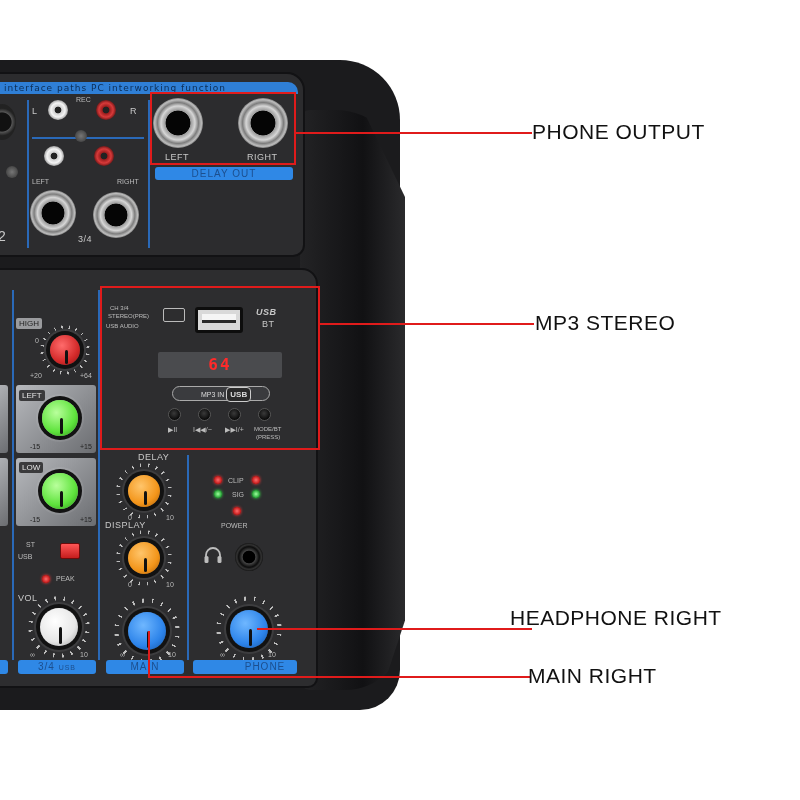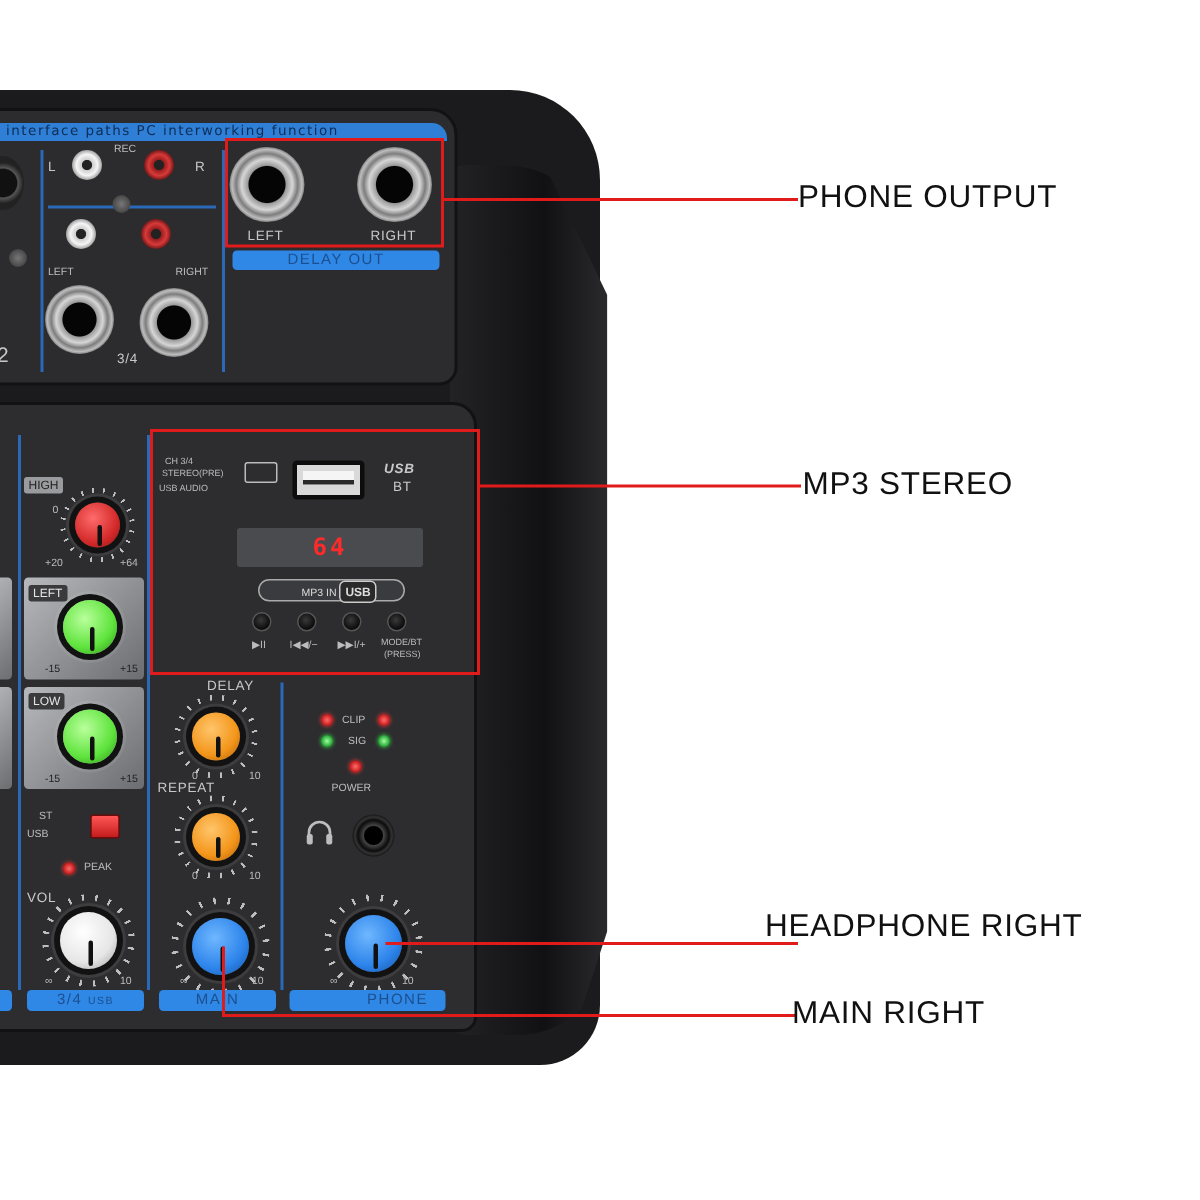--- a/index.html
+++ b/index.html
@@ -229,21 +229,21 @@
 <span class="lbl-sm" style="left:225px; top:426px;">▶▶I/+</span>
 <span class="lbl-sm" style="left:254px; top:426px; font-size:6px;">MODE/BT</span>
 <span class="lbl-sm" style="left:256px; top:434px; font-size:6px;">(PRESS)</span>
 
 <span class="lbl" style="left:102px; top:452px;margin-left:36px;">DELAY</span>
 <div class="tick-ring" style="left:116px; top:463px; width:56px; height:56px;"></div>
 <div class="knob k-orange" style="left:128px; top:475px; width:32px; height:32px;"></div>
 <span class="lbl-sm" style="left:128px; top:514px;">0</span>
 <span class="lbl-sm" style="left:166px; top:514px;">10</span>
 
-<span class="lbl" style="left:105px; top:520px;">REPEAT</span>
+<span class="lbl" style="left:105px; top:520px;">DISPLAY</span>
 <div class="tick-ring" style="left:116px; top:530px; width:56px; height:56px;"></div>
 <div class="knob k-orange" style="left:128px; top:542px; width:32px; height:32px;"></div>
 <span class="lbl-sm" style="left:128px; top:581px;">0</span>
 <span class="lbl-sm" style="left:166px; top:581px;">10</span>
 
 <div class="tick-ring" style="left:114px; top:598px; width:66px; height:66px;"></div>
 <div class="knob k-blue" style="left:128px; top:612px; width:38px; height:38px;"></div>
 <span class="lbl-sm" style="left:120px; top:651px;">∞</span>
 <span class="lbl-sm" style="left:168px; top:651px;">10</span>
 <div class="badge-blue" style="left:106px; top:660px; width:78px; height:14px; line-height:14px;">MAIN</div>

